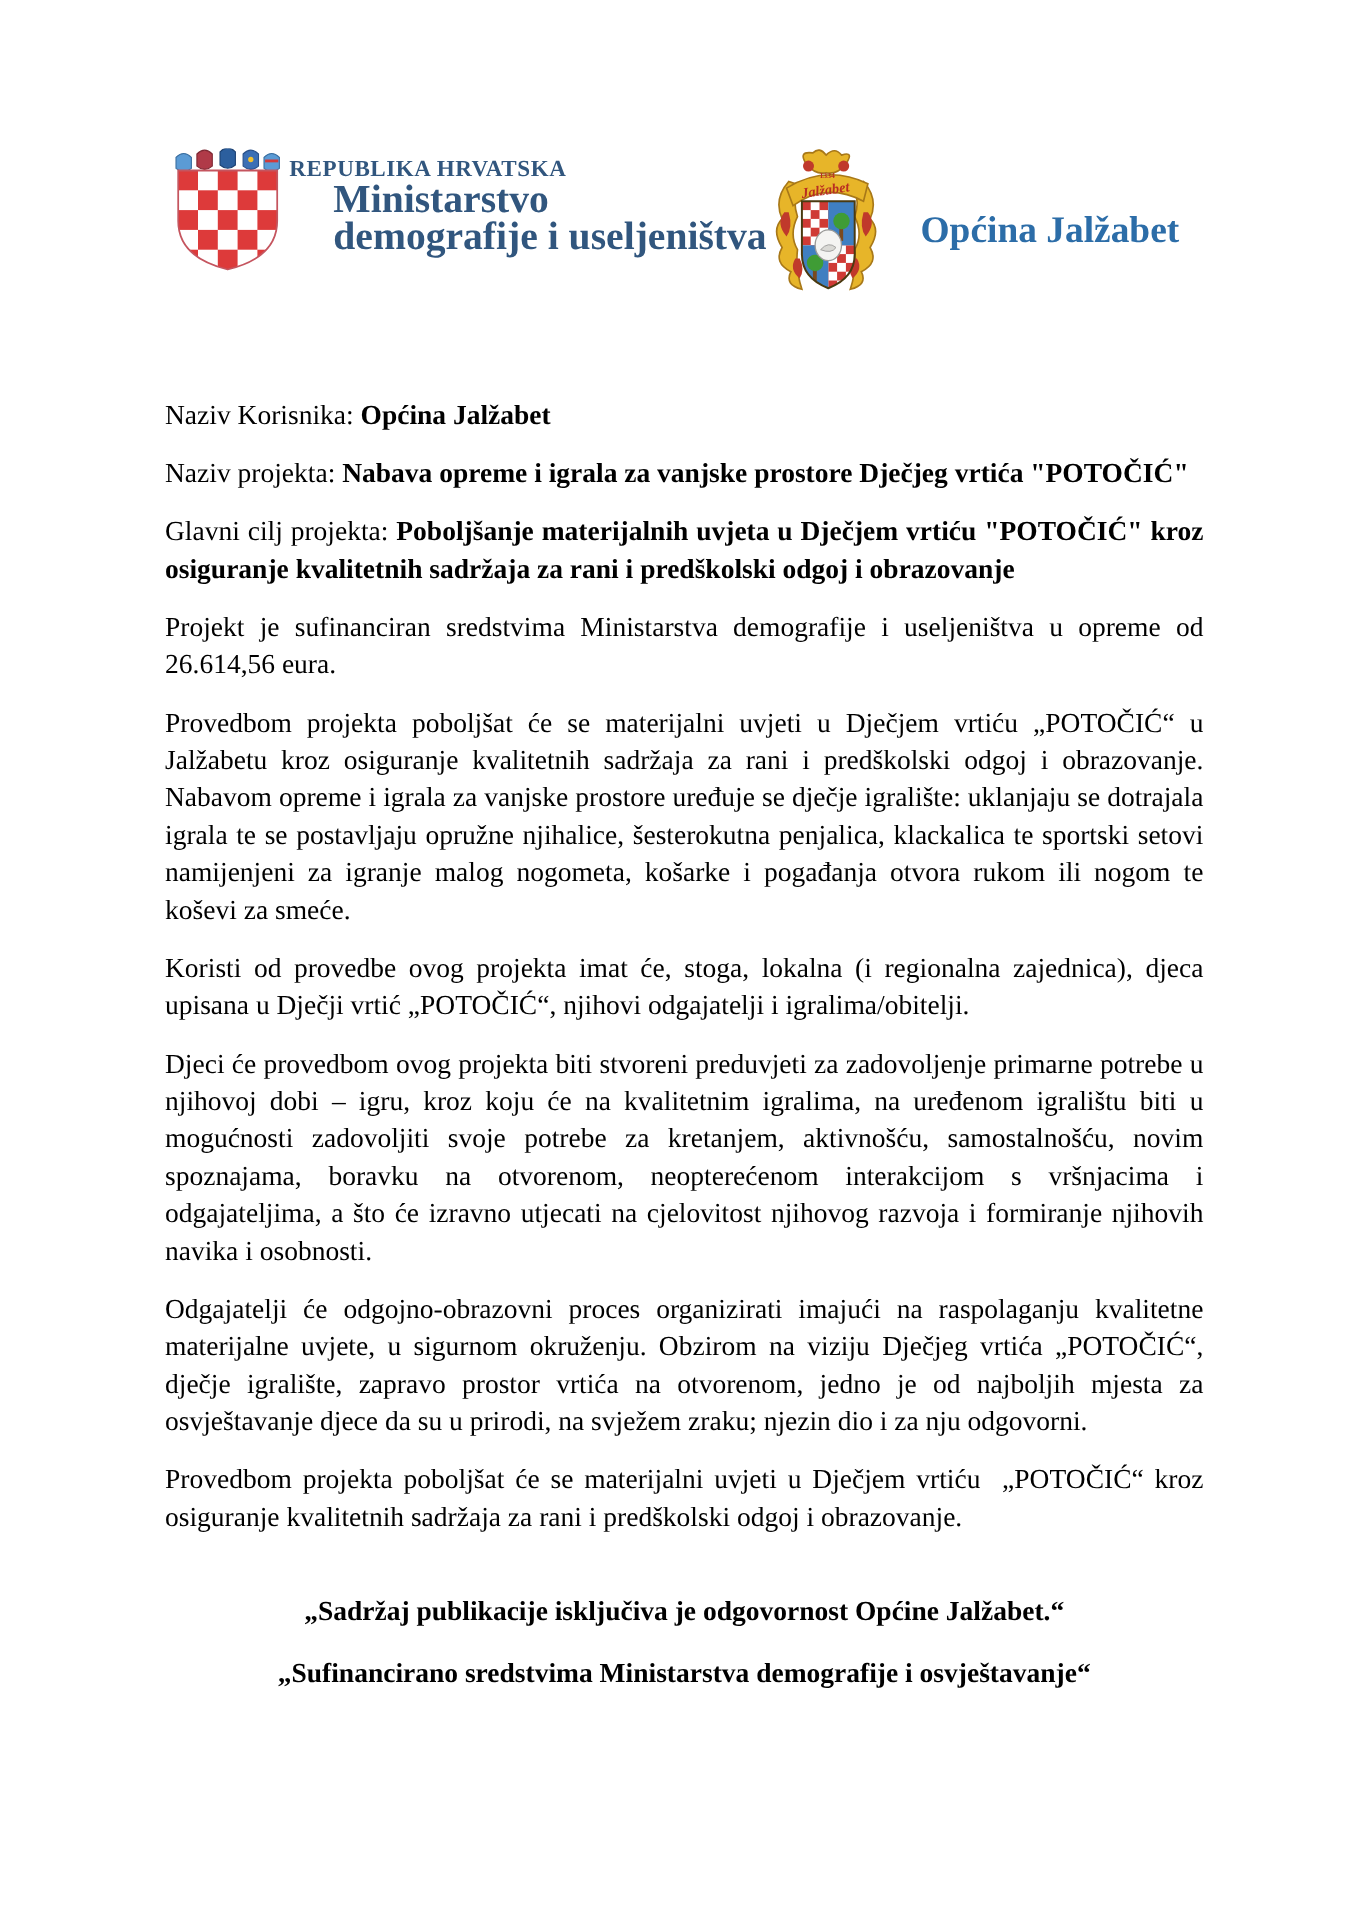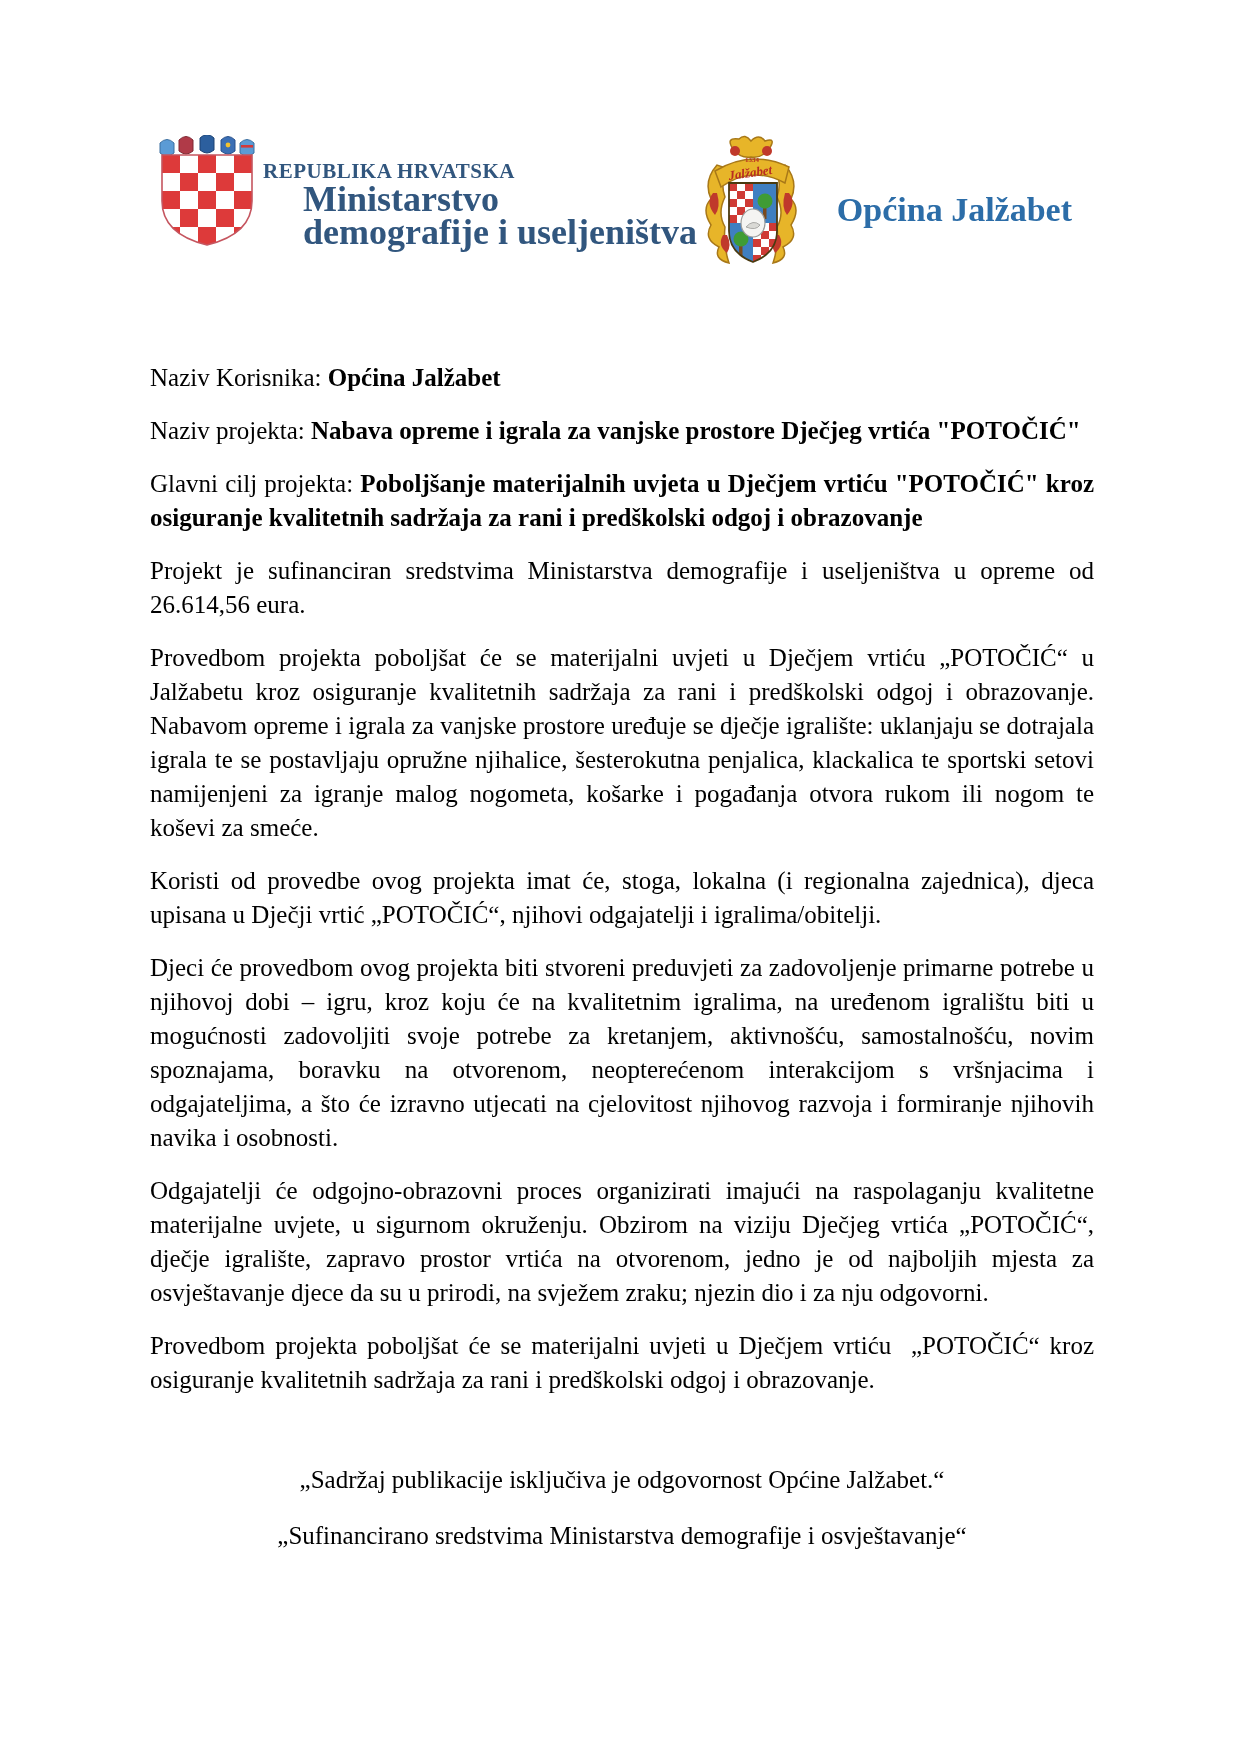--- a/index.html
+++ b/index.html
@@ -13,41 +13,41 @@
     font-family:"Liberation Serif", serif;
     color:#000;
   }
   
   .header{
     display:flex;
     align-items:flex-start;
     justify-content:space-between;
     height:130px;
   }
-  .gov{display:flex;align-items:flex-end;gap:5px;margin-left:6px;}
+  .gov{display:flex;align-items:flex-start;gap:5px;margin-left:6px;}
   .gov-text{padding-top:6px;color:#31567e;}
   .gov-country{
     font-size:21px;font-weight:bold;letter-spacing:0.5px;line-height:24px;
   }
   .gov-ministry{
     font-size:36px;font-weight:600;line-height:33px;margin-left:40px;
   }
   .muni{display:flex;align-items:center;gap:34px;margin-right:22px;}
   .muni-name{
     font-size:34px;font-weight:bold;color:#2c6da8;white-space:nowrap;
     padding-top:14px;
   }
   
   .doc-body{margin-top:96px;}
   .doc-body p{
     font-size:25px;line-height:34px;margin:0 0 19px 0;
     text-align:justify;
   }
   .doc-body p b{font-weight:bold;}
-  .footer{margin-top:66px;}
+  .footer{margin-top:52px;font-weight:bold;}
   .footer p{
     font-size:25px;line-height:34px;margin:0 0 22px 0;text-align:center;
   }
 </style>
 </head>
 <body>
 
 <div class="page">
 
   <div class="header">

